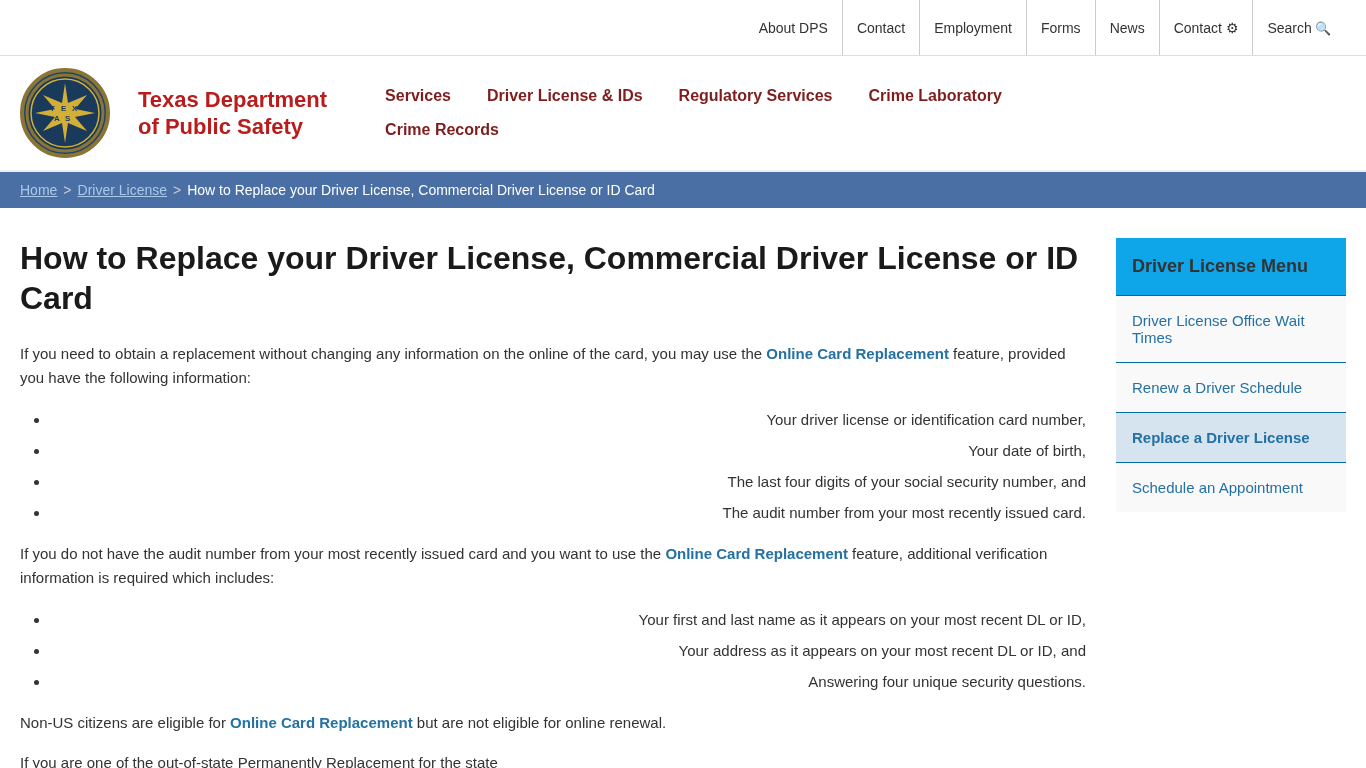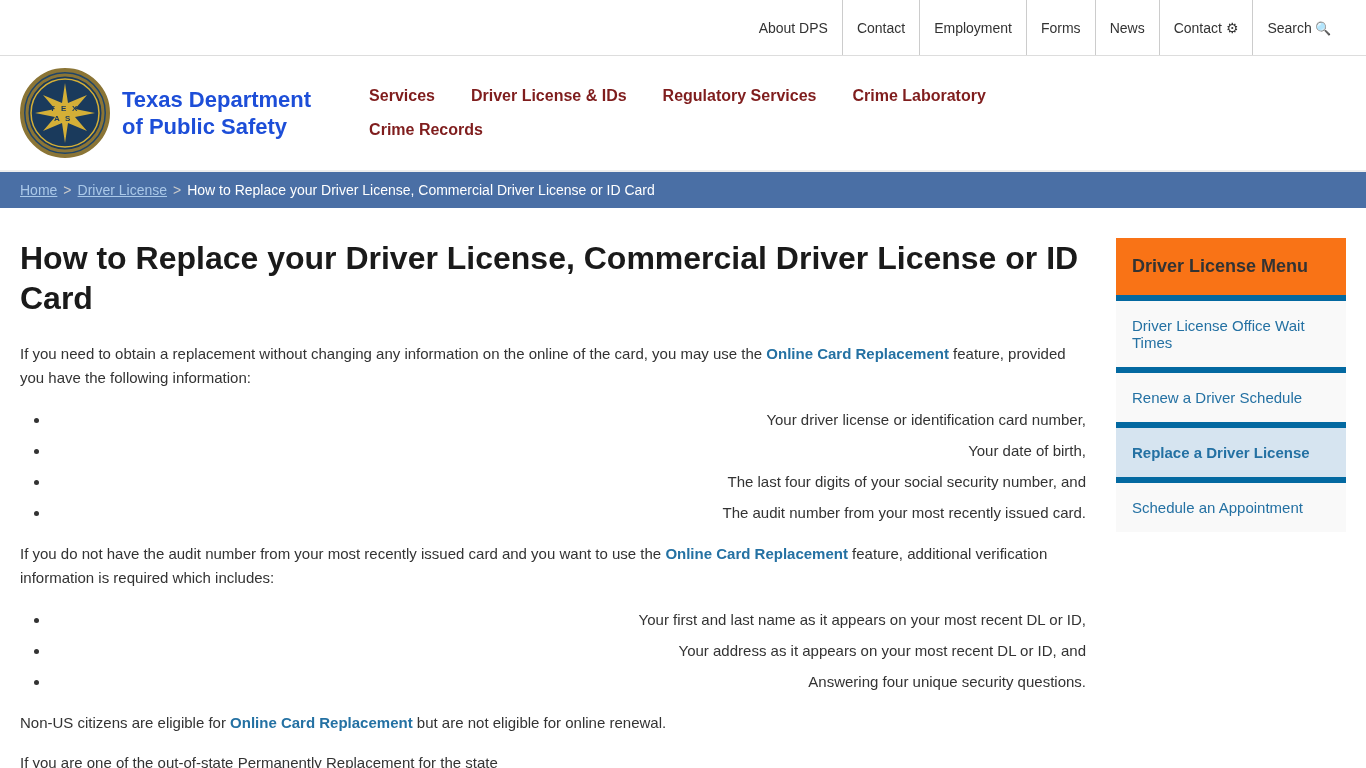--- a/index.html
+++ b/index.html
@@ -49,22 +49,22 @@
       display: flex;
       align-items: center;
       justify-content: center;
       flex-shrink: 0;
       border: 4px solid #8b7536;
       position: relative;
       overflow: hidden;
     }
     .logo-circle svg { width: 80px; height: 80px; }
     .logo-text {
-      margin-left: 12px;
-      color: #1d4ed8;
+      margin-left: 28px;
+      color: #b91c1c;
       font-size: 22px;
       font-weight: bold;
       line-height: 1.25;
       max-width: 250px;
     }
 
     
     .main-nav {
       display: flex;
       flex-direction: column;
@@ -133,30 +133,30 @@
       font-weight: bold;
       text-decoration: none;
     }
 
     
     .sidebar {
       width: 230px;
       flex-shrink: 0;
     }
     .sidebar-menu-title {
-      background: #f97316;
+      background: #0ea5e9;
       padding: 18px 16px;
       font-size: 18px;
       font-weight: bold;
       color: #333;
       margin-bottom: 0;
     }
     .sidebar-item {
       padding: 16px;
-      border-top: 6px solid #0369a1;
+      border-top: 1px solid #0369a1;
       background: #f9f9f9;
       cursor: pointer;
       font-size: 15px;
       color: #2471a3;
       text-decoration: none;
       display: block;
     }
     .sidebar-item.active {
       background: #d6e4f0;
       font-weight: bold;

